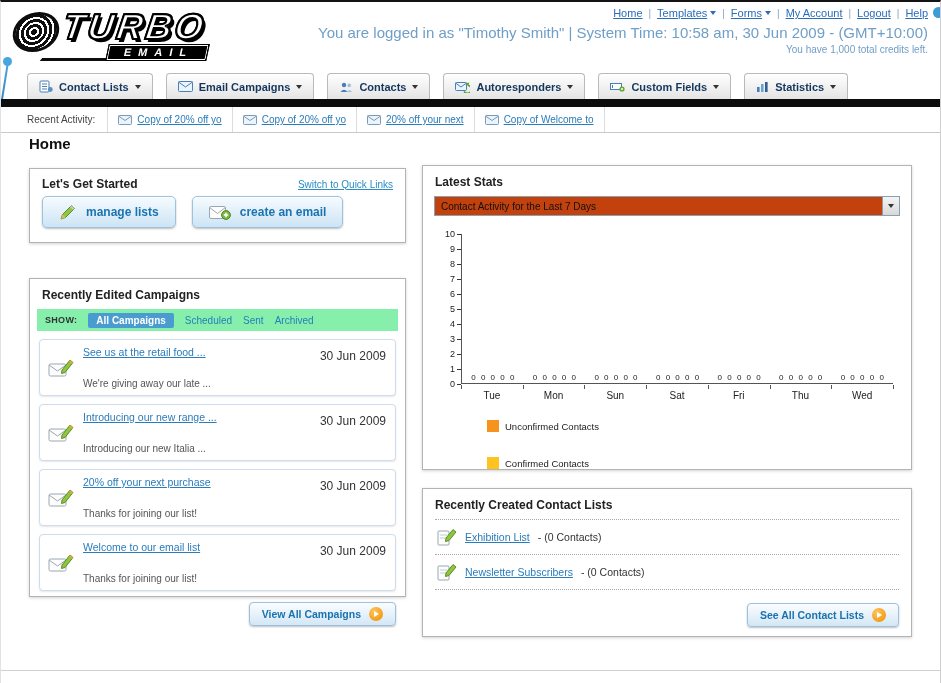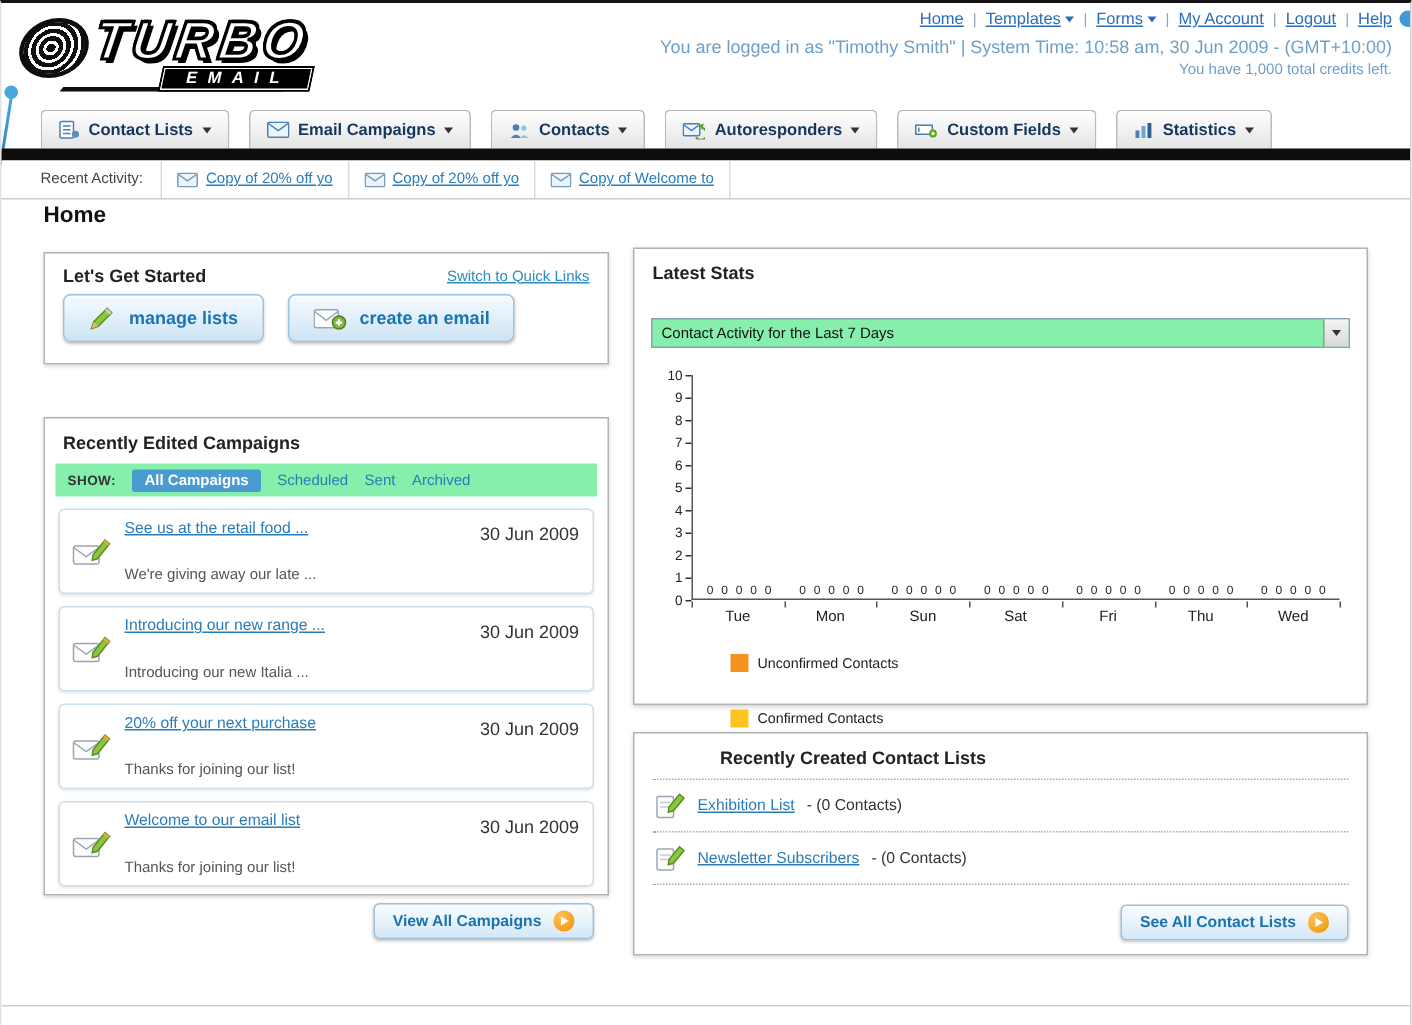--- a/index.html
+++ b/index.html
@@ -31,21 +31,21 @@
 
   .top-right { position:absolute; right:12px; top:5px; text-align:right; }
   .top-links { list-style:none; display:flex; justify-content:flex-end; align-items:center; }
   .top-links li { display:flex; align-items:center; }
   .top-links li::after { content:"|"; color:#8aa4bf; font-size:10px; margin:0 6px; }
   .top-links li:last-child::after { content:""; margin:0; }
   .top-links a { font-size:11px; color:#2a6db8; text-decoration:underline; cursor:pointer; }
   .caret { display:inline-block; width:0; height:0; border-left:3.5px solid transparent;
            border-right:3.5px solid transparent; border-top:4px solid #333; }
   .caret.blue { border-top-color:#2a6db8; margin-left:3px; }
-  .login-info { margin-top:5px; font-size:12px; color:#6f9ec7;text-align:right; }
+  .login-info { margin-top:5px; font-size:15px; color:#6f9ec7;text-align:right; }
   .credits-info { margin-top:3px; font-size:10px; color:#6f9ec7; }
 
   
   .navbar { position:absolute; top:69px; left:0; right:0; height:28px; padding-left:26px;
             display:flex; gap:13px; align-items:flex-end; }
   .nav-tab { height:26px; display:flex; align-items:center; gap:6px; padding:0 11px;
              background:linear-gradient(#ffffff,#e4e4e4); border:1px solid #b9b9b9; border-bottom:none;
              border-radius:4px 4px 0 0; font-size:11px; font-weight:bold; color:#14365e;
              box-shadow:inset 0 1px 0 #fff; cursor:pointer; white-space:nowrap; }
   .black-bar { position:absolute; top:97px; left:0; right:0; height:8px; background:#0d0d0d; }
@@ -92,23 +92,23 @@
          border-radius:4px; background:linear-gradient(#fbfdff,#d3e7f5); box-shadow:0 1px 2px rgba(0,0,0,.25);
          color:#1a72b0; font-weight:bold; font-size:10.5px; cursor:pointer; font-family:inherit; }
   .arrow-circle { width:14px; height:14px; border-radius:50%; flex:0 0 14px;
                   background:radial-gradient(circle at 35% 30%, #ffc35e, #f39c12 75%); position:relative; }
   .arrow-circle::after { content:""; position:absolute; left:5px; top:4px; border-left:5px solid #fff;
                          border-top:3px solid transparent; border-bottom:3px solid transparent; }
 
   
   #stats { left:421px; top:163px; width:490px; height:305px; }
   .stats-title { padding:9px 12px 7px; }
-  .select { margin:16px 11px; height:20px; border:1px solid #86a0b4; display:flex; align-items:center;
+  .select { margin:0 11px; height:20px; border:1px solid #86a0b4; display:flex; align-items:center;
             justify-content:space-between; font-size:10px; color:#111; padding-left:6px; cursor:pointer;
-            background:#86efac; }
+            background:#c2410c; }
   .select-arrow { width:17px; height:18px; background:linear-gradient(#f4f4f4,#d8d8d8);
                   border-left:1px solid #9a9a9a; display:flex; align-items:center; justify-content:center; }
   .chart { position:relative; margin:18px 10px 0 16px; height:172px; }
   .y-axis { position:absolute; left:0; top:0; width:22px; height:150px; }
   .ytick { position:absolute; right:0; display:flex; align-items:center; gap:2px; height:10px; }
   .ynum { font-size:9px; color:#222; }
   .ymark { width:4px; height:1px; background:#333; }
   .plot { position:absolute; left:22px; right:8px; top:0; height:150px;
           border-left:1px solid #555; border-bottom:1px solid #555; }
   .values-row { position:absolute; left:0; right:0; bottom:1px; display:flex; }
@@ -117,21 +117,21 @@
   .xticks .tick { position:absolute; top:0; width:1px; height:4px; background:#555; }
   .x-labels { position:absolute; left:22px; right:8px; top:156px; display:flex; }
   .xlab { flex:1; text-align:center; font-size:10px; color:#222; }
   .legend { display:flex; flex-wrap:wrap; width:440px; margin:14px 0 0 64px; row-gap:25px;flex-direction:column; }
   .legend-item { width:140px; display:flex; align-items:center; gap:6px; }
   .swatch { width:12px; height:12px; display:inline-block; flex:0 0 12px; }
   .legend-label { font-size:9.5px; color:#222; white-space:nowrap; }
 
   
   #contact-lists { left:421px; top:486px; width:490px; height:149px; }
-  .cl-title { padding:9px 12px 7px;margin-left:45px; }
+  .cl-title { padding:9px 12px 7px; }
   .cl-items { margin:0 12px; }
   .cl-item { display:flex; align-items:center; gap:8px; padding:8px 2px; border-top:1px dotted #a8a8a8; cursor:pointer; }
   .cl-item:last-child { border-bottom:1px dotted #a8a8a8; }
   .cl-link { font-size:10.5px; color:#2a7cba; text-decoration:underline; }
   .cl-detail { font-size:10.5px; color:#333; }
   .cl-footer { position:absolute; right:12px; bottom:9px; }
 
   .footer-line { position:absolute; left:0; right:0; top:668px; border-top:1px solid #cfcfcf; }
 </style>
 </head>
@@ -255,20 +255,27 @@
           <rect x="0.5" y="0.5" width="13" height="9" rx="1" fill="#eaf4fc" stroke="#7a9ab5"></rect>
           <path d="M0.5 1 L7 5.5 L13.5 1" fill="none" stroke="#7a9ab5"></path>
         </svg>
       <a>Copy of 20% off yo</a>
     </div>
     <div class="activity-item">
       <svg width="14" height="10" viewBox="0 0 14 10">
           <rect x="0.5" y="0.5" width="13" height="9" rx="1" fill="#eaf4fc" stroke="#7a9ab5"></rect>
           <path d="M0.5 1 L7 5.5 L13.5 1" fill="none" stroke="#7a9ab5"></path>
         </svg>
+      <a>20% off your next</a>
+    </div>
+    <div class="activity-item">
+      <svg width="14" height="10" viewBox="0 0 14 10">
+          <rect x="0.5" y="0.5" width="13" height="9" rx="1" fill="#eaf4fc" stroke="#7a9ab5"></rect>
+          <path d="M0.5 1 L7 5.5 L13.5 1" fill="none" stroke="#7a9ab5"></path>
+        </svg>
       <a>Copy of Welcome to</a>
     </div>
   </div>
 
   <h1 class="page-title">Home</h1>
 
   <div class="panel" id="get-started">
     <div class="gs-head">
       <span class="panel-title">Let's Get Started</span>
       <a class="switch-link">Switch to Quick Links</a>

